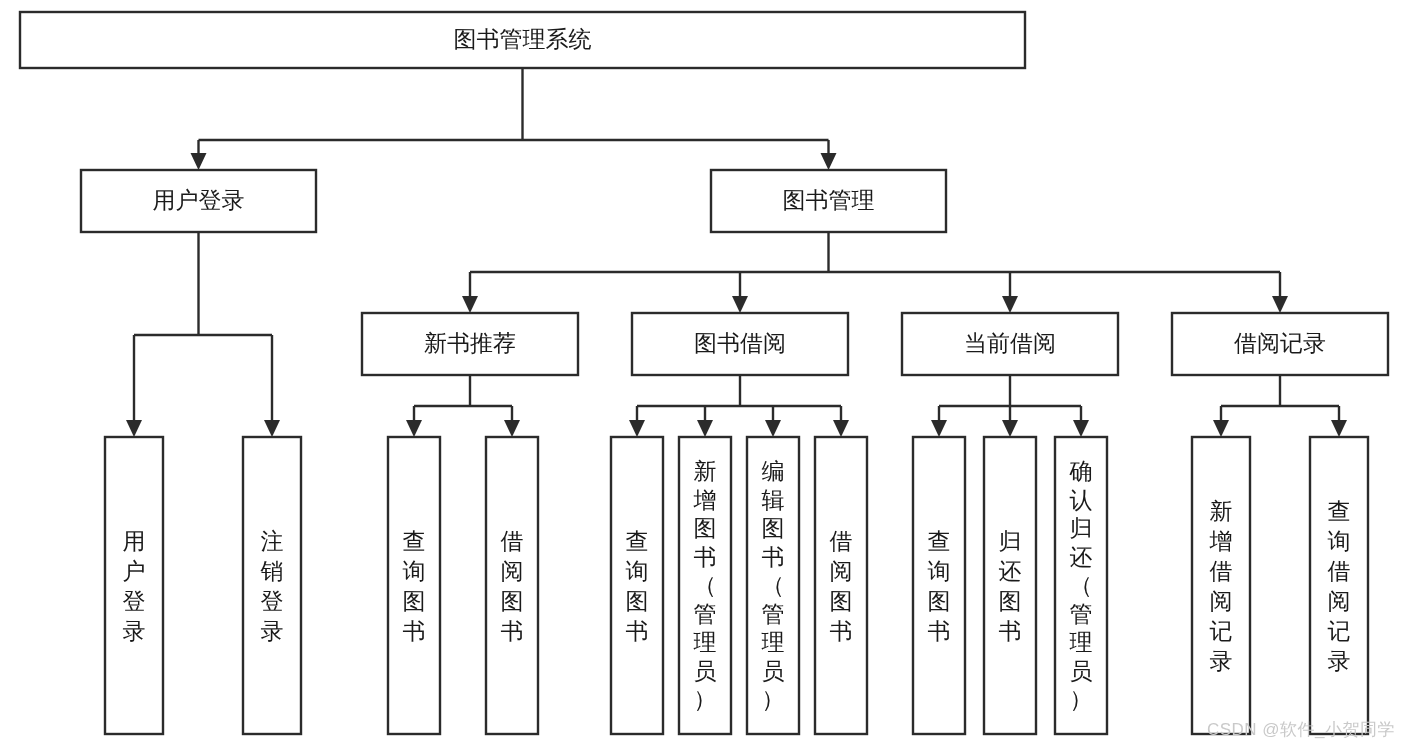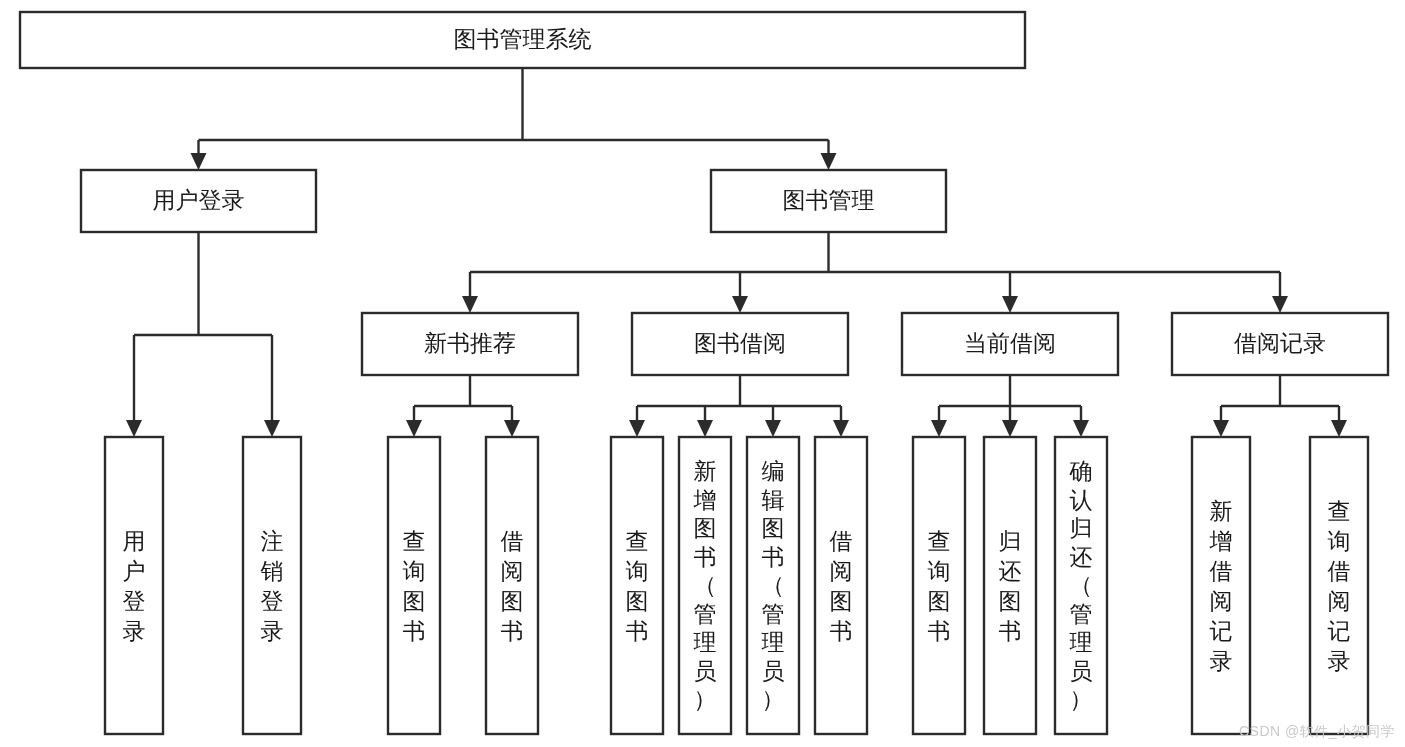--- a/index.html
+++ b/index.html
@@ -55,21 +55,21 @@
     font-family: "Liberation Sans", "DejaVu Sans", sans-serif;
     font-size: 23px;
     fill: #1a1a1a;
     text-anchor: middle;
   }
   .watermark-text {
     position: absolute;
     right: 10px;
     bottom: 6px;
     font-family: "Liberation Sans", "DejaVu Sans", sans-serif;
-    font-size: 14px;
+    font-size: 17px;
     color: #c9c9c9;
     letter-spacing: 0.5px;
     white-space: nowrap;
     user-select: none;
   }
 </style>
 </head>
 <body>
 
 <div id="diagram-root">

